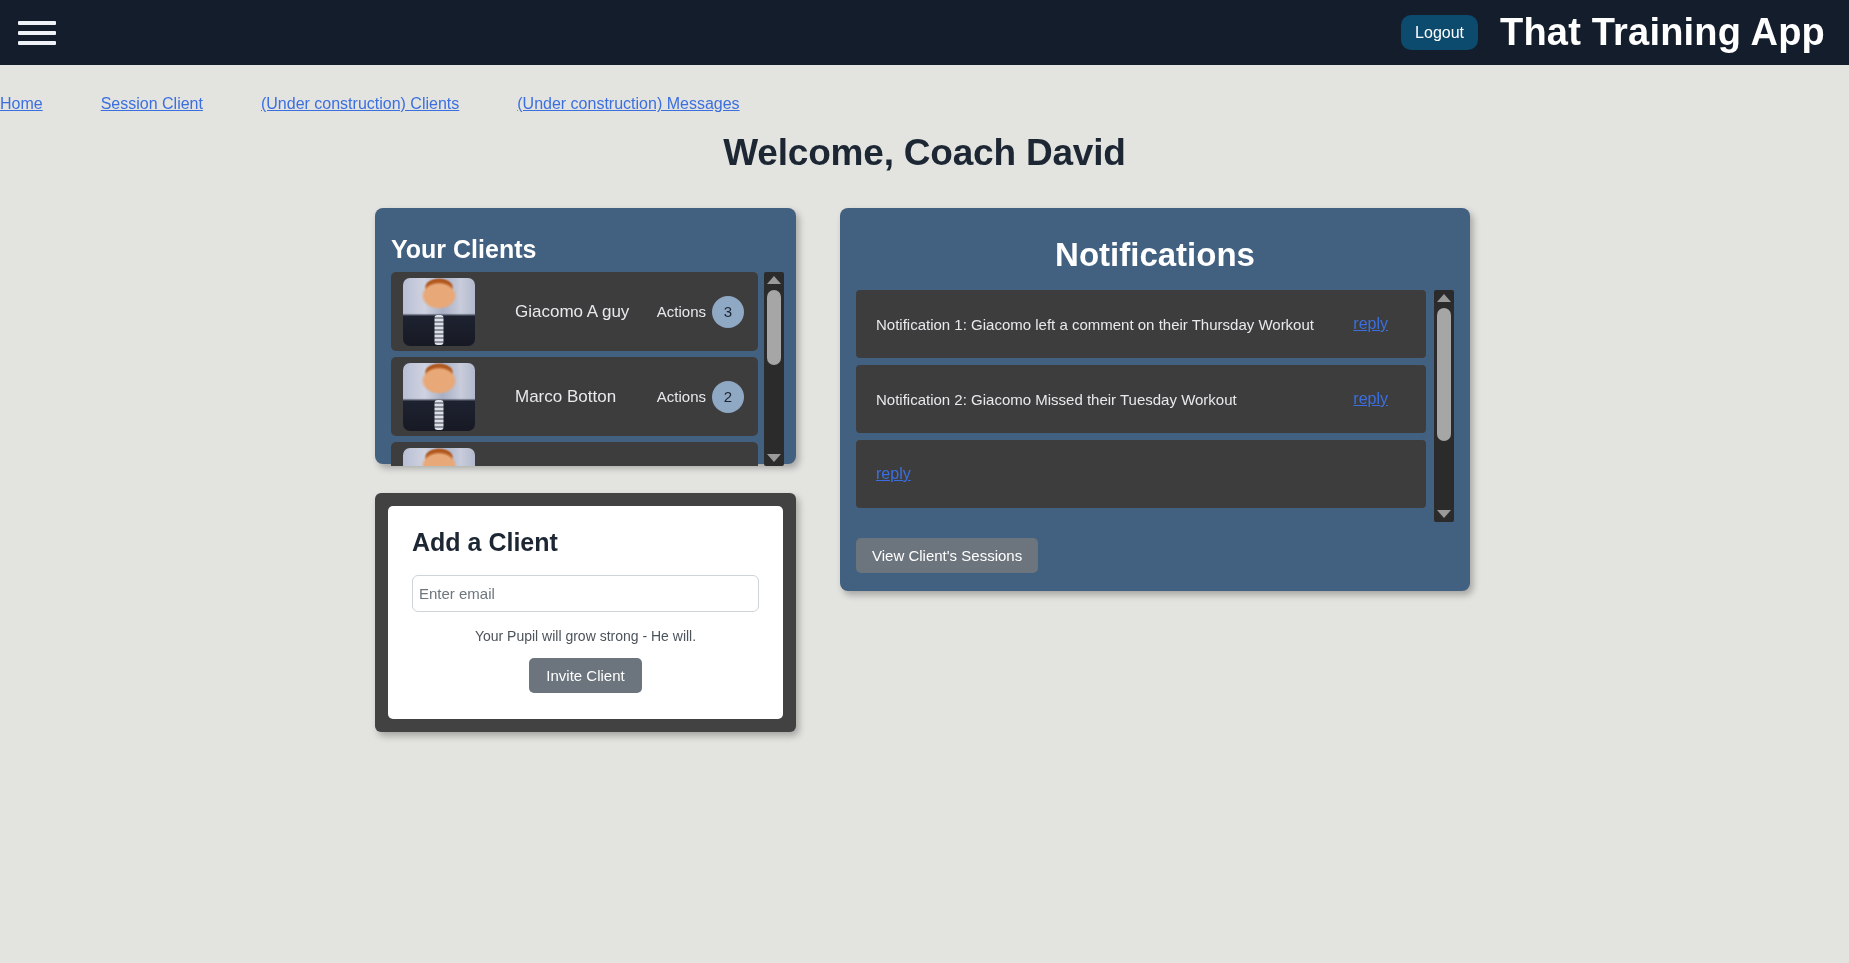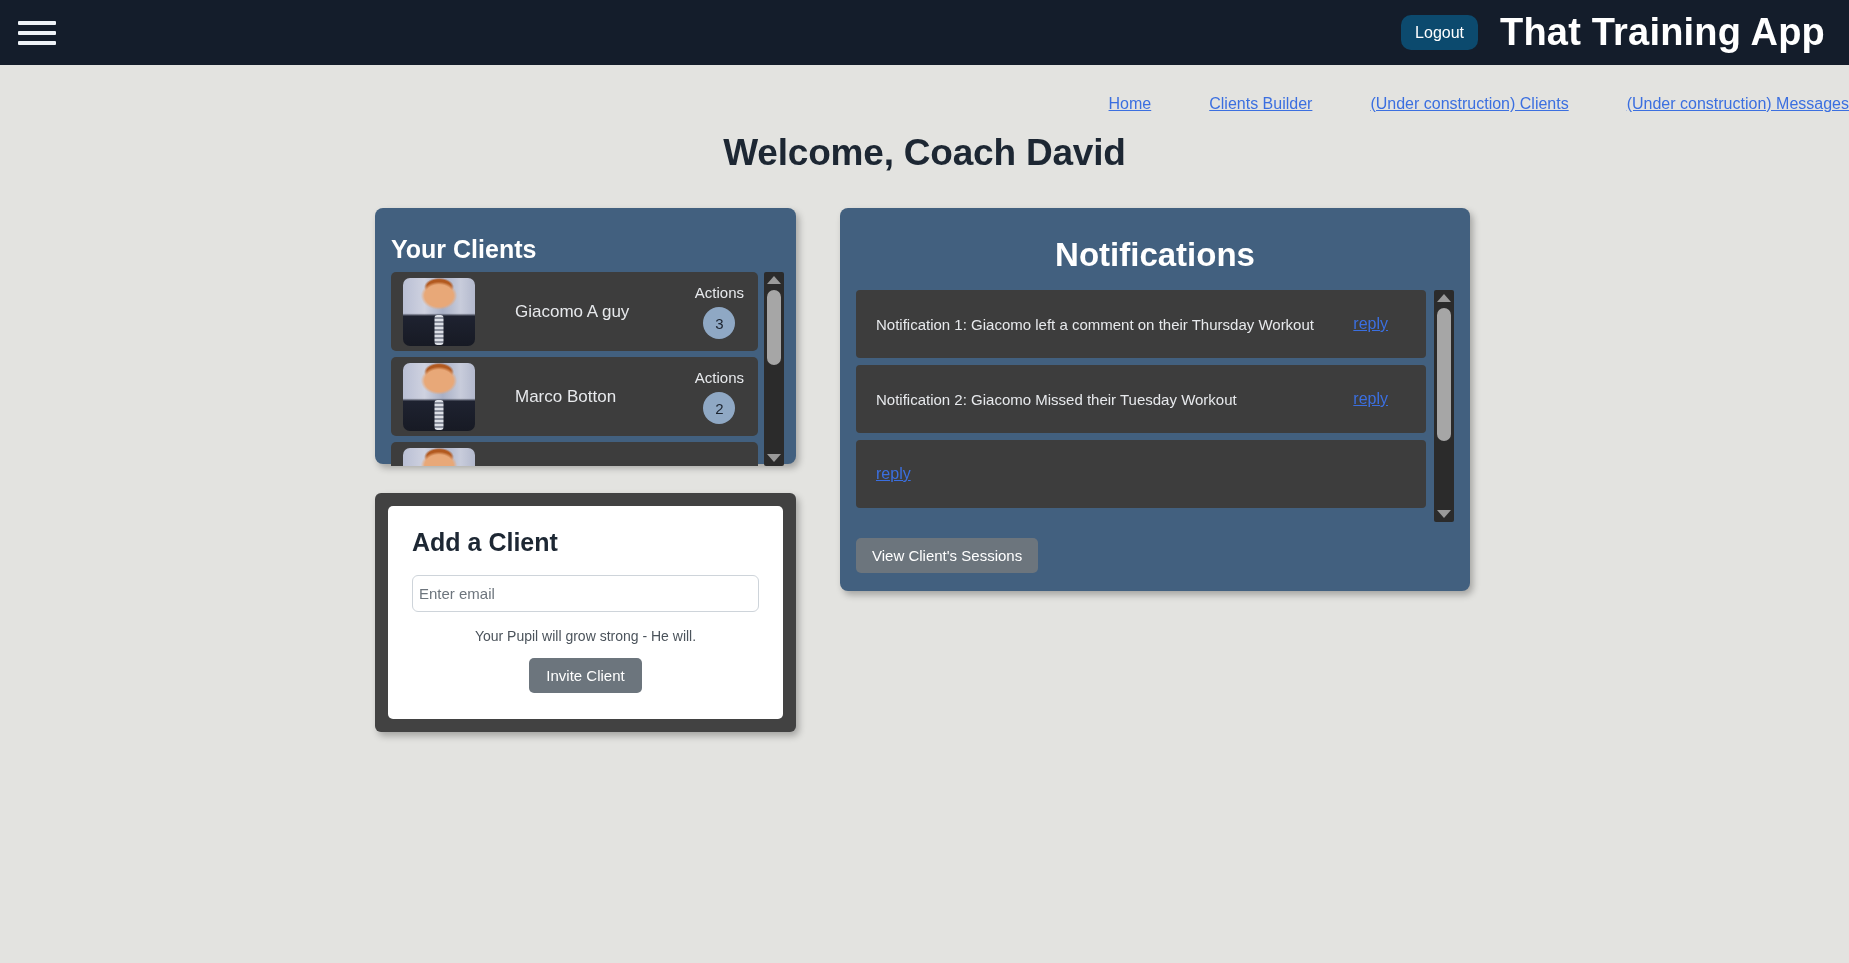--- a/index.html
+++ b/index.html
@@ -55,21 +55,21 @@
     color: #ffffff;
     font-size: 38px;
     font-weight: bold;
     letter-spacing: 0.2px;
     white-space: nowrap;
   }
 
   
   .navlinks {
     display: flex;
-    justify-content: flex-end;
+    justify-content: flex-start;
     gap: 58px;
     padding-top: 30px;
     font-size: 16px;
   }
   .navlinks a {
     color: #3b6fe0;
     text-decoration: underline;
     cursor: pointer;
   }
 
@@ -148,21 +148,20 @@
   }
   .client-name {
     color: #e7e9ec;
     font-size: 17px;
     margin-left: 40px;
     flex: 1 1 auto;
     white-space: nowrap;
   }
   .actions-col {
     display: flex;
-    flex-direction: column;
     align-items: center;
     justify-content: center;
     gap: 6px;
   }
   .actions-label { color: #e7e9ec; font-size: 15px; }
   .action-badge {
     width: 32px; height: 32px;
     border-radius: 50%;
     background: #8fa8c4;
     color: #1c2430;
@@ -304,21 +303,21 @@
     <span></span>
   </div>
   <div class="navbar-right">
     <button class="logout-btn">Logout</button>
     <div class="brand">That Training App</div>
   </div>
 </div>
 
 <div class="navlinks">
   <a>Home</a>
-  <a>Clients Builder</a>
+  <a>Session Client</a>
   <a>(Under construction) Clients</a>
   <a>(Under construction) Messages</a>
 </div>
 
 <h1 class="page-title">Welcome, Coach David</h1>
 
 <div class="main">
 
   <div class="left-col">
 

